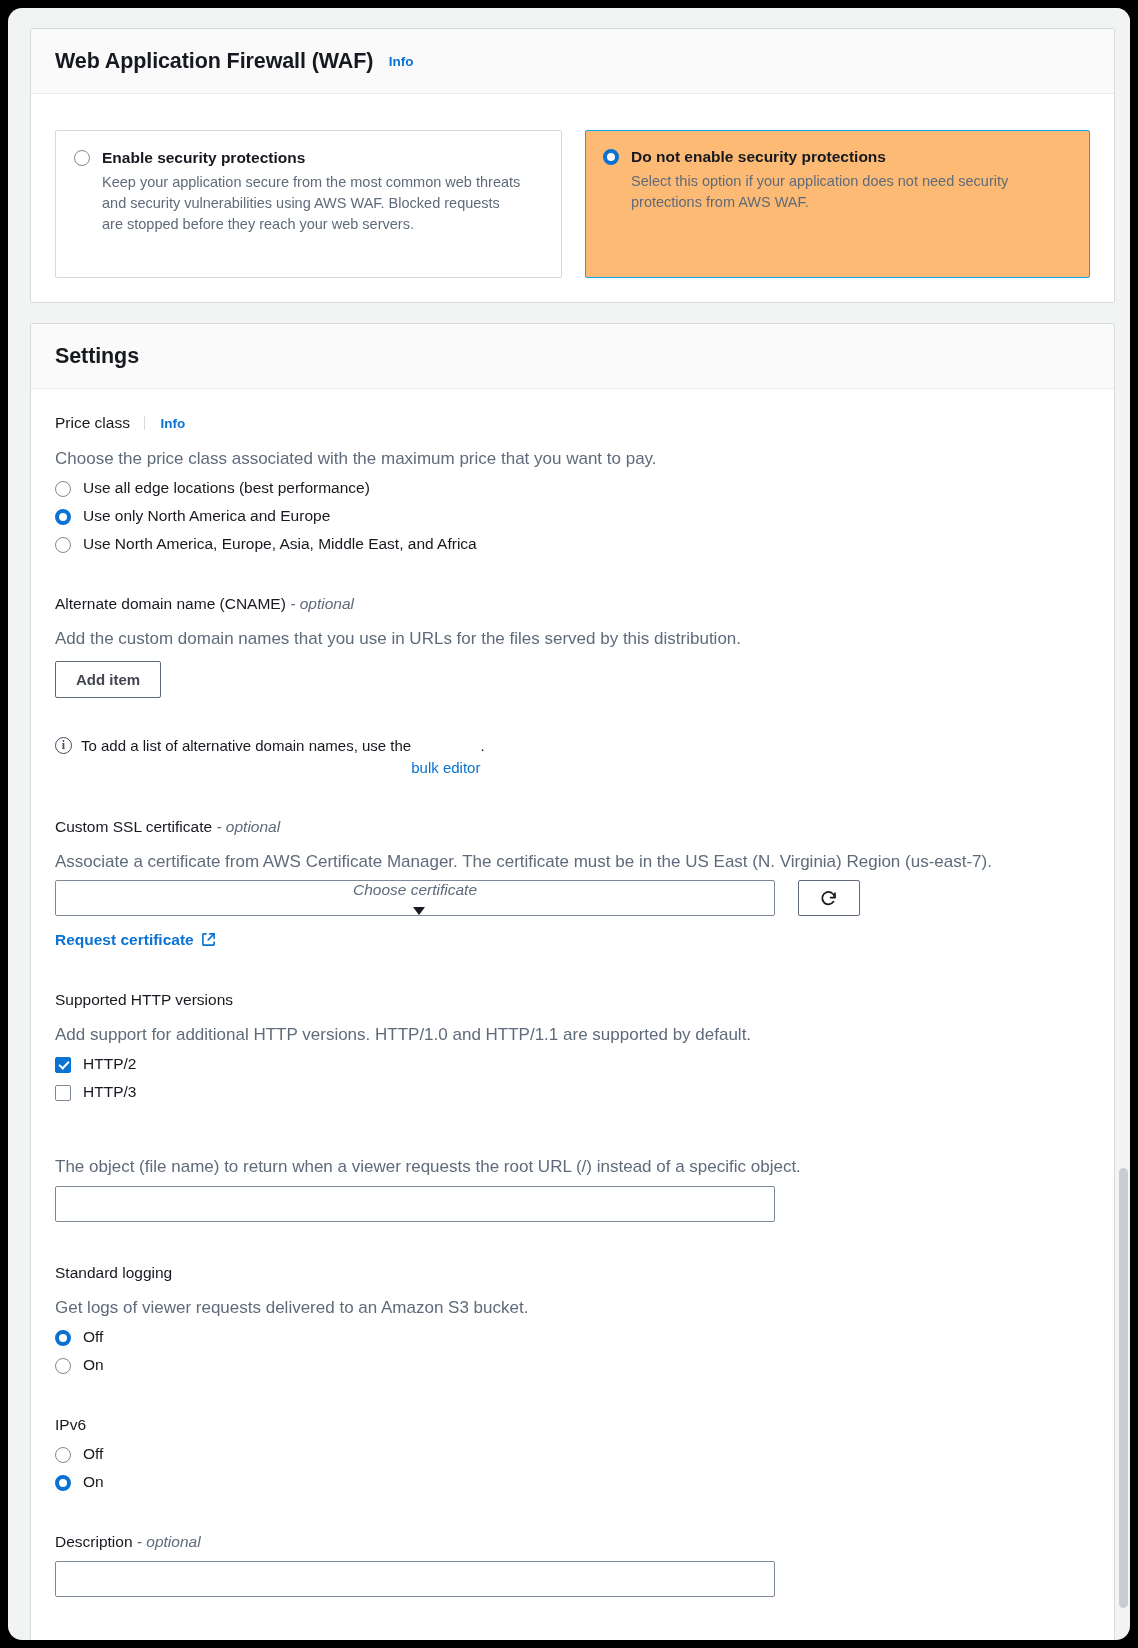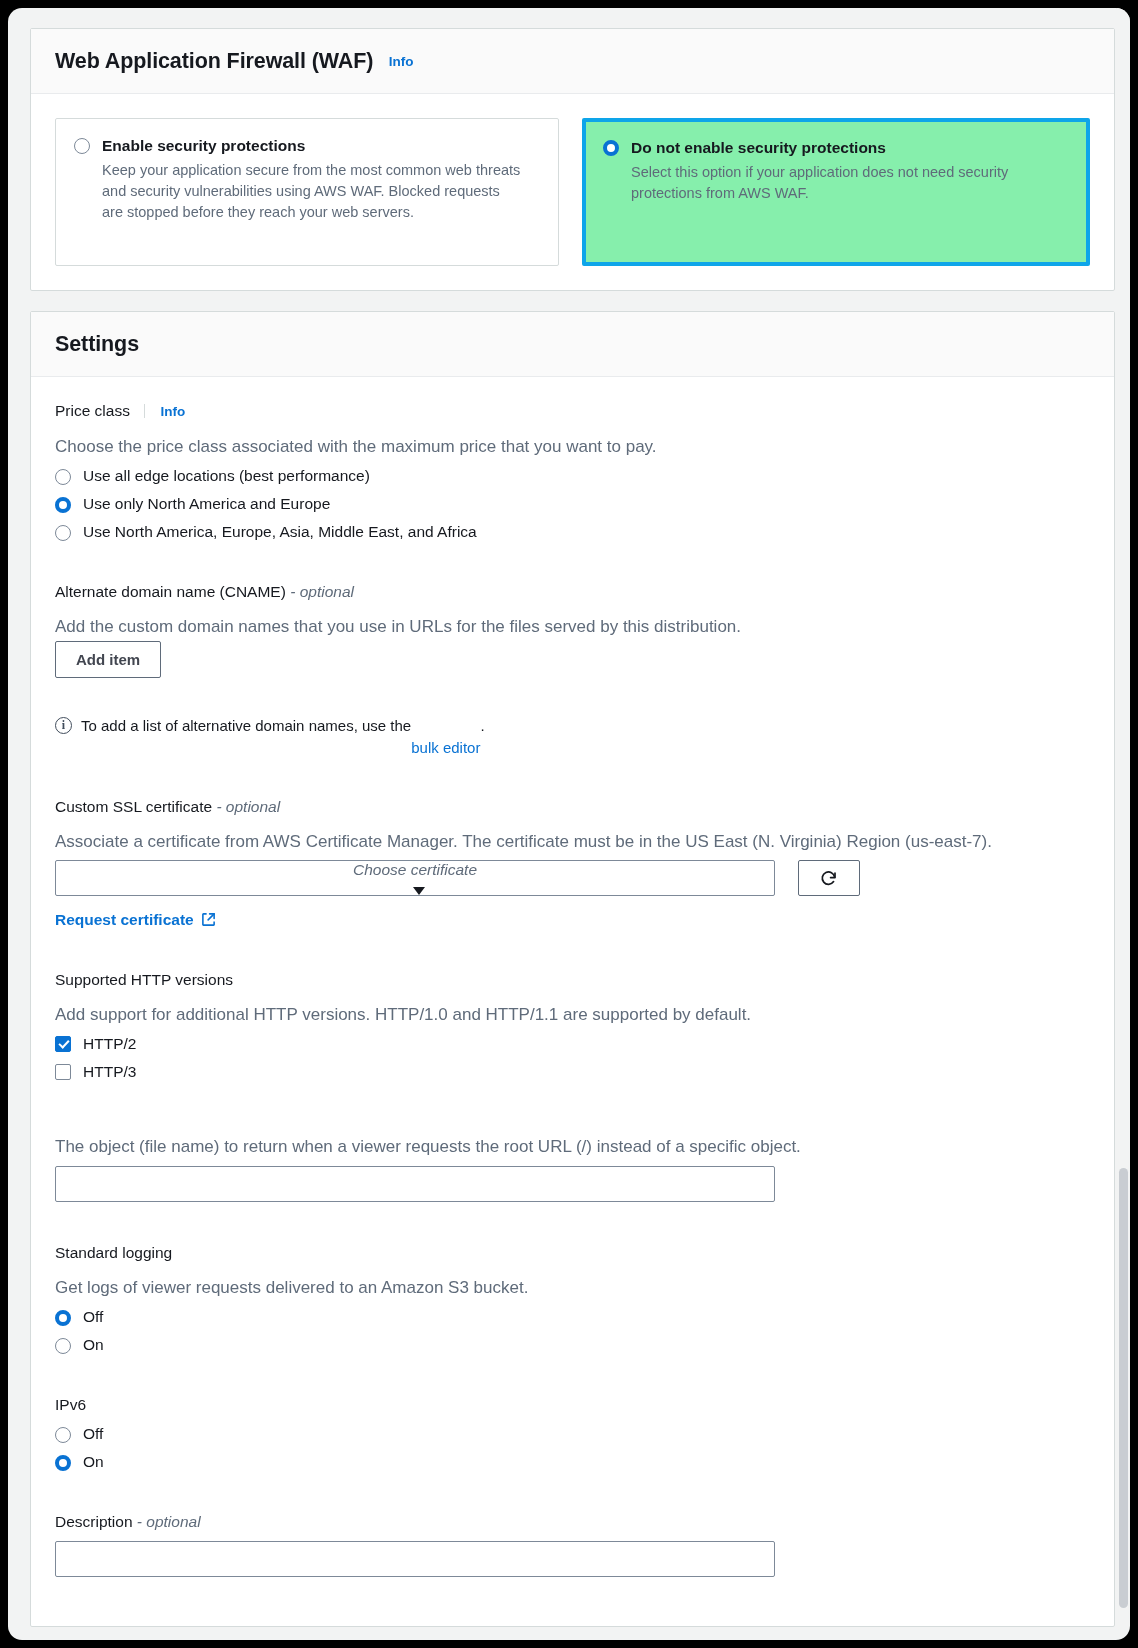--- a/index.html
+++ b/index.html
@@ -49,33 +49,33 @@
     font-size: 13.5px;
     font-weight: bold;
     text-decoration: none;
     margin-left: 11px;
     vertical-align: middle;
     cursor: pointer;
   }
   .panel-body { padding: 24px; }
 
   
-  .tile-row { display: flex; gap: 23px; }
+  .tile-row { display: flex; gap: 23px; margin-top: 12px; }
   .tile {
     flex: 1 1 0;
     border: 1px solid #d5dbdb;
     border-radius: 2px;
     background: #ffffff;
     padding: 17px 18px 18px 18px;
     min-height: 148px;
     cursor: pointer;
   }
   .tile.selected {
-    border: 4px solid #0ea5e9;
-    background: #86efac;
+    border: 1px solid #0ea5e9;
+    background: #fdba74;
     padding: 16px 17px 29px 17px;
   }
   .tile-inner { display: flex; align-items: flex-start; }
   .tile-text { margin-left: 12px; }
   .tile-label {
     font-size: 15.5px;
     font-weight: bold;
     color: #16191f;
     line-height: 20px;
   }
@@ -142,40 +142,40 @@
     margin-top: 15px;
   }
   .divider-bar {
     display: inline-block;
     width: 1px; height: 14px;
     background: #d5dbdb;
     margin: 0 0 -2px 10px;
   }
   .opt-row {
     display: flex;
-    align-items: center;
+    align-items: flex-end;
     margin-top: 10px;
   }
   .opt-row .opt-label {
     font-size: 15.5px;
     color: #16191f;
     margin-left: 12px;
     line-height: 18px;
   }
 
   .btn {
     display: inline-block;
     border: 1px solid #5f6b7a;
     border-radius: 2px;
     background: #ffffff;
     color: #424650;
     font-size: 15px;
     font-weight: bold;
     padding: 9px 20px;
-    margin-top: 4px;
+    margin-top: 12px;
     cursor: pointer;
     font-family: "Liberation Sans", sans-serif;
   }
 
   .alert-line {
     display: flex;
     align-items: center;
     margin-top: 18px;
     font-size: 15px;
     color: #16191f;

